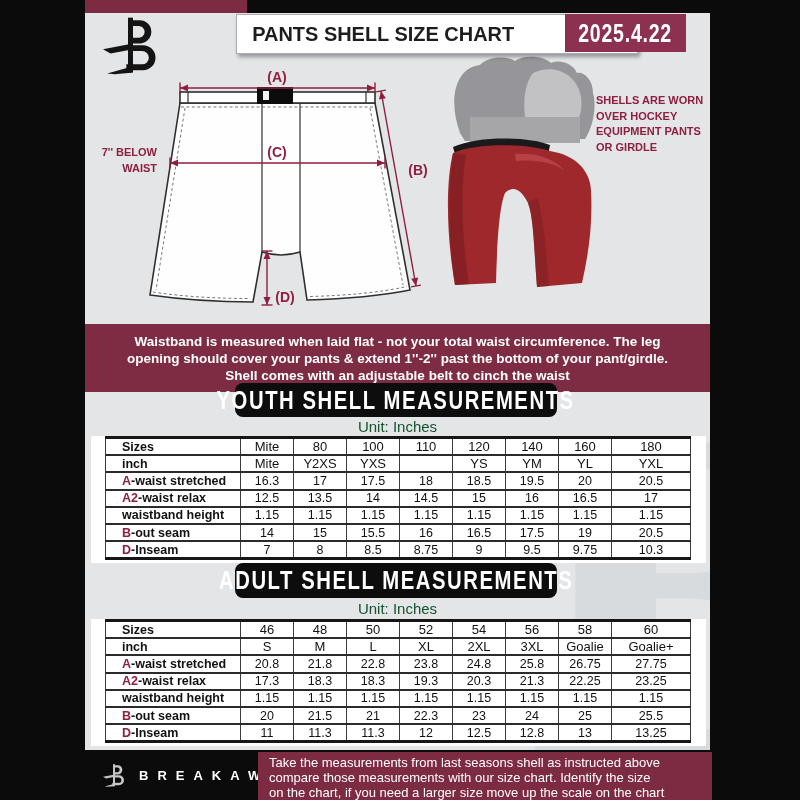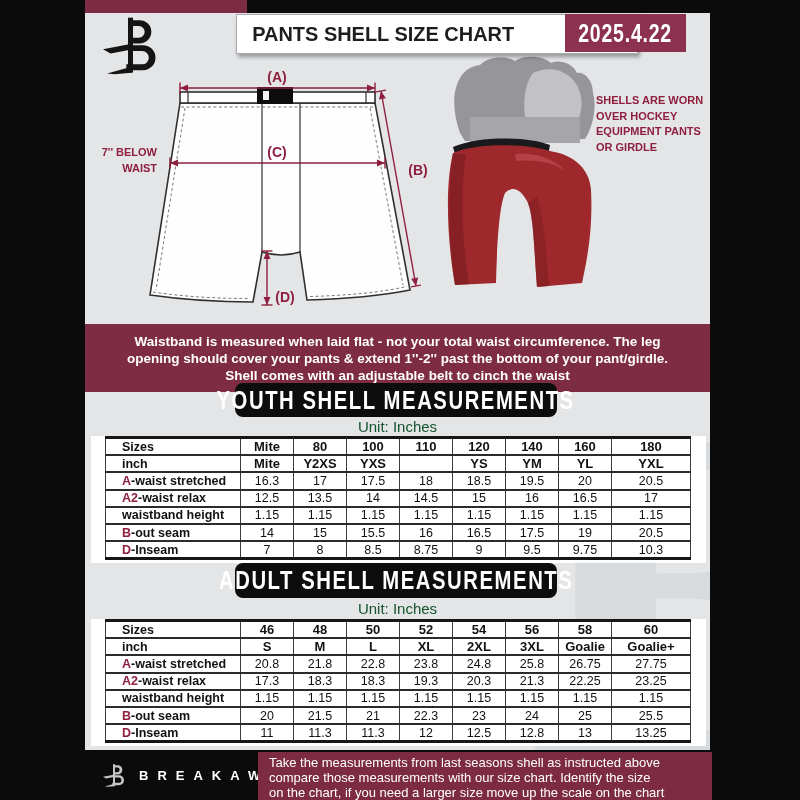--- a/index.html
+++ b/index.html
@@ -52,21 +52,21 @@
   .band{position:absolute;left:6px;width:615px;height:127px;background:#fff;z-index:1;}
   table.size{position:absolute;left:20px;width:585px;border-collapse:collapse;table-layout:fixed;
              z-index:2;border-top:3px solid #161616;border-bottom:3px solid #161616;
              border-left:1px solid #3c3c3c;border-right:1px solid #3c3c3c;}
   table.size td{height:15.2px;padding:0;border-top:2.4px solid #2b2b2b;border-left:1px solid #3c3c3c;
                 font-size:12.5px;color:#121212;text-align:center;vertical-align:middle;
                 white-space:nowrap;overflow:hidden;}
   table.size tr:first-child td{border-top:none;}
   table.size td:first-child{border-left:none;}
   table.size td.lbl{text-align:left;padding-left:16px;font-weight:bold;}
-  table.size td.hd{font-weight:bold;font-size:13px;}
+  table.size td.hd{font-weight:normal;font-size:13px;}
   table.size .pfx{color:#8e1f3e;}
   col.c0{width:135px;} col.cd{width:53px;} col.cl{width:79px;}
 
   
   .footer-bar{position:absolute;left:0;top:750px;width:800px;height:50px;background:#0b0b0b;}
   .footer-brand{position:absolute;left:103px;top:750px;height:50px;display:flex;align-items:center;z-index:2;}
   .footer-brand .blogo{width:24px;height:27px;color:#c6c6c8;margin-right:12px;}
   .footer-brand .blogo svg{width:100%;height:100%;}
   .footer-brand .bname{color:#fff;font-size:13px;font-weight:bold;letter-spacing:9px;white-space:nowrap;}
   .footer-note{position:absolute;left:258px;top:752px;width:454px;height:48px;background:#7d2b42;

